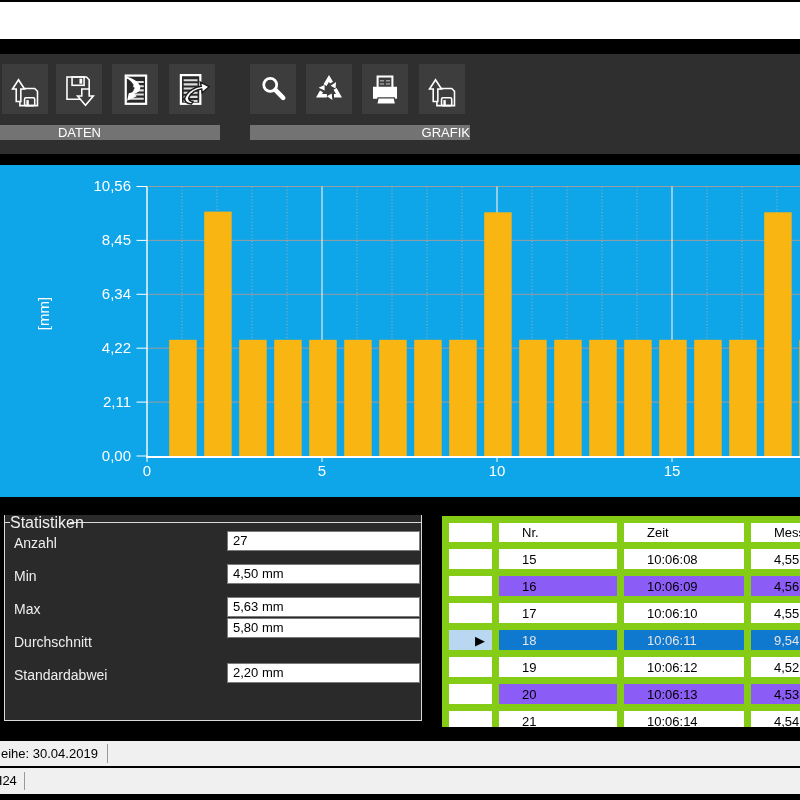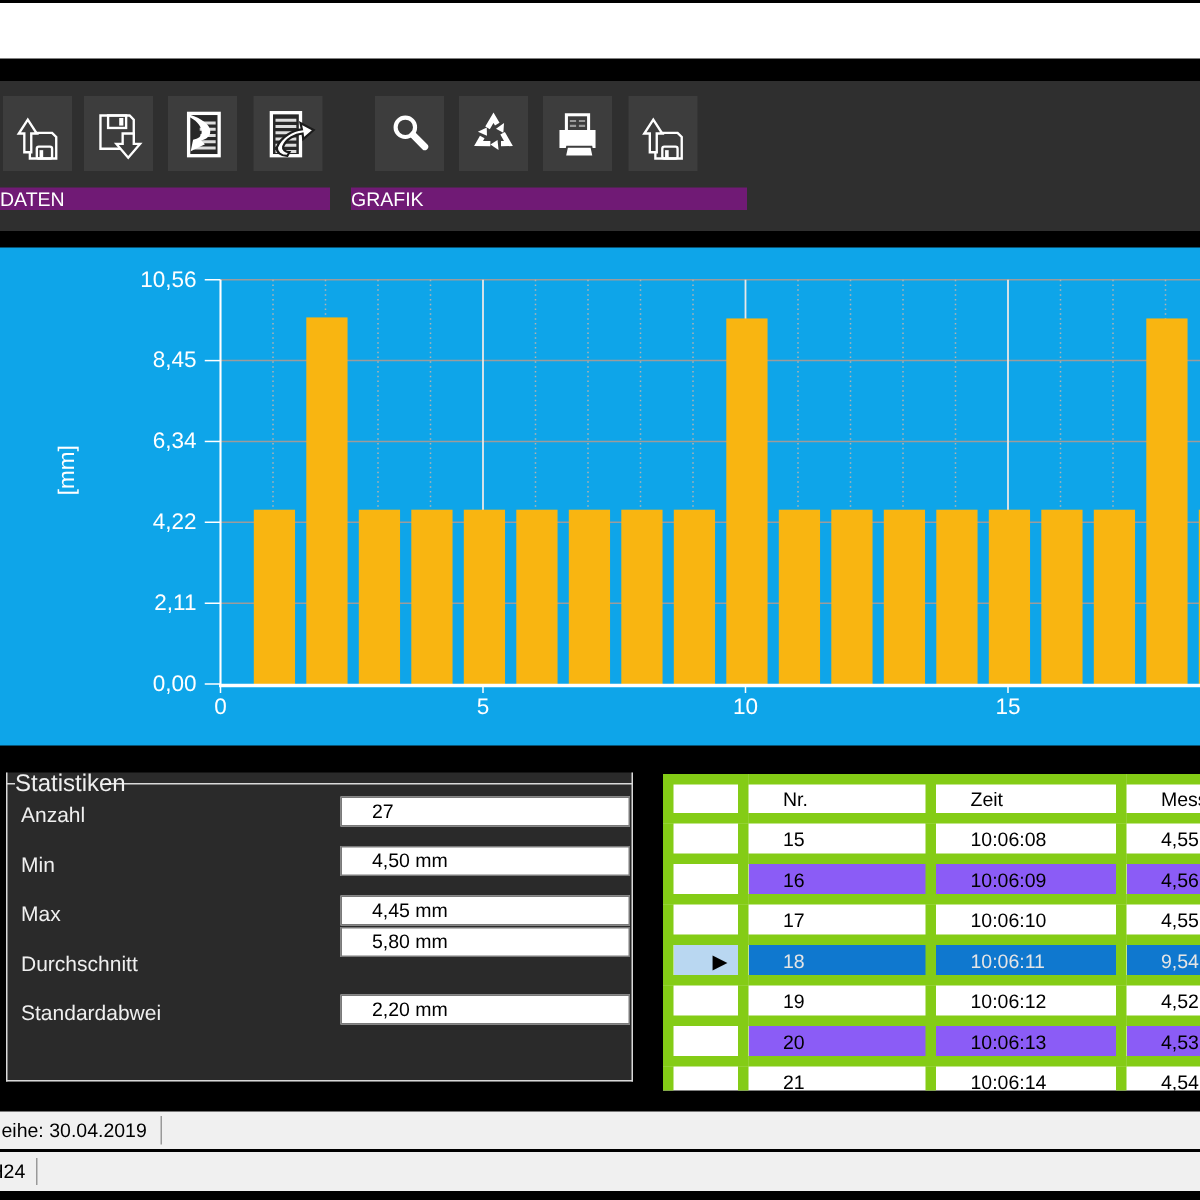--- a/index.html
+++ b/index.html
@@ -1,19 +1,19 @@
 <!DOCTYPE html>
 <html><head><meta charset="utf-8"><style>
 *{margin:0;padding:0;box-sizing:border-box}
 html,body{width:800px;height:800px;background:#000;font-family:"Liberation Sans",sans-serif;overflow:hidden}
 .abs{position:absolute}
 .btn{position:absolute;width:46px;height:50px;background:#3d3d3d;top:64px}
 .btn svg{position:absolute;left:50%;top:50%;transform:translate(-50%,-50%)}
-.bluebar{position:absolute;top:125px;height:15px;background:#701a75;color:#fff;font-size:13px;line-height:15px;text-align:left}
-.inp{position:absolute;left:227px;width:193px;height:20px;background:#fff;border:1px solid #7a7a7a;color:#000;font-size:13px;line-height:18px;padding-left:20px}
+.bluebar{position:absolute;top:125px;height:15px;background:#737373;color:#fff;font-size:13px;line-height:15px;text-align:right}
+.inp{position:absolute;left:227px;width:193px;height:20px;background:#fff;border:1px solid #7a7a7a;color:#000;font-size:13px;line-height:18px;padding-left:5px}
 .lbl{position:absolute;left:14px;color:#efefef;font-size:14px}
 </style></head>
 <body style="position:relative">
 
 <div class="abs" style="left:0;top:2px;width:800px;height:37px;background:#fff"></div>
 <div class="abs" style="left:0;top:54px;width:800px;height:100px;background:#2f2f2f"></div>
 
 <div class="btn" style="left:2px">
 <svg width="37" height="37" viewBox="0 0 40 40" fill="none" stroke="#fff" stroke-width="1.7">
 <path d="M14.5 19.5 H30.5 L33.5 22.5 V38 H14.5 Z"></path>
@@ -87,21 +87,21 @@
 <path d="M14.5 19.5 H30.5 L33.5 22.5 V38 H14.5 Z"></path>
 <rect x="19.5" y="29.5" width="11" height="8.5" rx="1.5"></rect>
 <rect x="21.5" y="32" width="2.6" height="6" fill="#fff" stroke="none"></rect>
 <path d="M10.5 33.5 V20 H6.5 L13 10 L19.5 20 H15.5 V33.5 Z" fill="#3d3d3d"></path>
 </svg>
 </div>
 
 <div class="bluebar" style="left:0;width:220px">
     <span style="position:absolute;left:0;width:101px;top:0">DATEN</span>
   </div>
-<div class="bluebar" style="left:234px;width:264px">GRAFIK</div>
+<div class="bluebar" style="left:250px;width:220px">GRAFIK</div>
 
 <div class="abs" style="left:0;top:165px;width:800px;height:332px;background:#0ea5e9">
 <svg width="800" height="332" viewBox="0 0 800 332">
 
 <g stroke="#9c9c9c" stroke-width="1">
 <line x1="147" y1="21.5" x2="800" y2="21.5"></line>
 <line x1="147" y1="75.4" x2="800" y2="75.4"></line>
 <line x1="147" y1="129.3" x2="800" y2="129.3"></line>
 <line x1="147" y1="183.2" x2="800" y2="183.2"></line>
 <line x1="147" y1="237.1" x2="800" y2="237.1"></line>
@@ -188,21 +188,21 @@
 <div class="abs" style="left:4px;top:522px;width:6px;height:1px;background:#d9d9d9"></div>
 <div class="abs" style="left:70px;top:522px;width:352px;height:1px;background:#d9d9d9"></div>
 <div class="abs" style="left:10px;top:516px;color:#efefef;font-size:16px;height:13px;line-height:13px">Statistiken</div>
 <div class="lbl" style="top:535px">Anzahl</div>
 <div class="lbl" style="top:568px">Min</div>
 <div class="lbl" style="top:601px">Max</div>
 <div class="lbl" style="top:634px">Durchschnitt</div>
 <div class="lbl" style="top:667px">Standardabwei</div>
 <div class="inp" style="top:531px">27</div>
 <div class="inp" style="top:564px">4,50 mm</div>
-<div class="inp" style="top:597px">4,45 mm</div>
+<div class="inp" style="top:597px">5,63 mm</div>
 <div class="inp" style="top:618px">5,80 mm</div>
 <div class="inp" style="top:663px">2,20 mm</div>
 
 <div class="abs" style="left:442px;top:516px;width:358px;height:211px;overflow:hidden">
 <table style="border-collapse:collapse;table-layout:fixed;width:442px;font-size:13px;color:#000;background:#fff">
 <colgroup>
         <col style="width:50px">
         <col style="width:125px">
         <col style="width:127px">
         <col style="width:140px">

